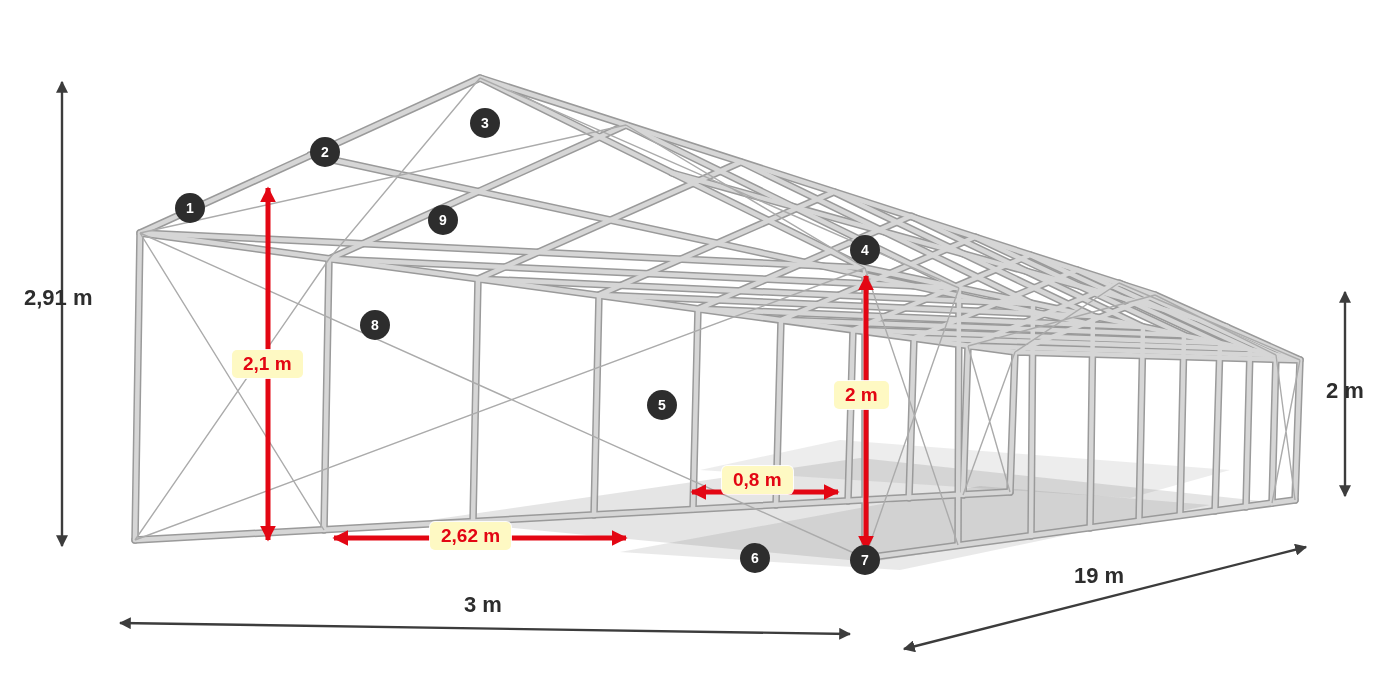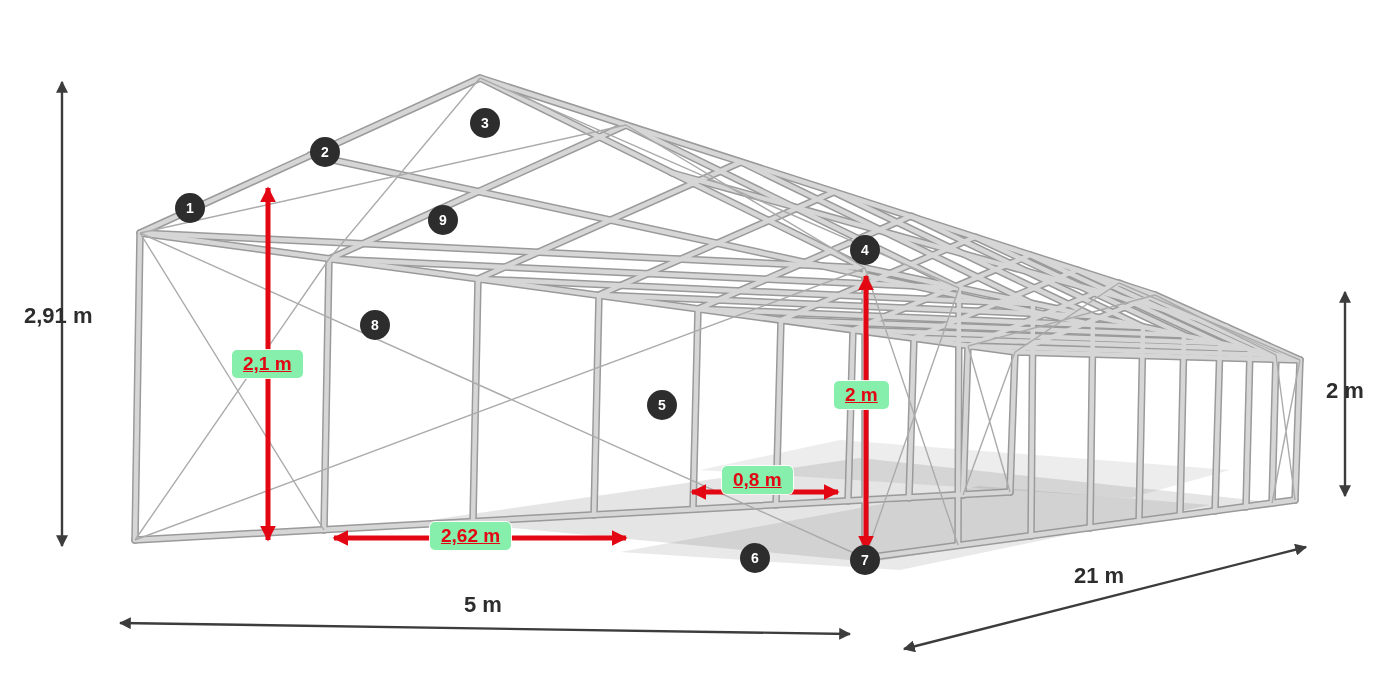--- a/index.html
+++ b/index.html
@@ -24,25 +24,24 @@
     position: absolute;
     font-weight: bold;
     font-size: 22px;
     color: #2d2d2d;
     white-space: nowrap;
     z-index: 5;
   }
   .dim-label.red-pill {
     font-size: 19px;
     color: #e30613;
-    background: #86efac;
+    background: #fef9c3;
     padding: 3px 11px;
     border-radius: 5px;
     box-shadow: 0 0 0 1px rgba(255,255,255,0.9);
-    text-decoration: underline;
   }
   .badge {
     position: absolute;
     width: 30px;
     height: 30px;
     border-radius: 50%;
     background: #2d2d2d;
     color: #ffffff;
     font-weight: bold;
     font-size: 14px;
@@ -101,35 +100,35 @@
     </g>
 
     <g stroke="#e30613" stroke-width="5">
       <line x1="268" y1="188" x2="268" y2="540" marker-start="url(#ar)" marker-end="url(#ar)"></line>
       <line x1="866" y1="276" x2="866" y2="550" marker-start="url(#ar)" marker-end="url(#ar)"></line>
       <line x1="692" y1="492" x2="838" y2="492" marker-start="url(#ar)" marker-end="url(#ar)"></line>
       <line x1="334" y1="538" x2="626" y2="538" marker-start="url(#ar)" marker-end="url(#ar)"></line>
     </g>
   </svg>
 
-  <div class="dim-label" style="left:24px; top:303px;">2,91 m</div>
+  <div class="dim-label" style="left:24px; top:285px;">2,91 m</div>
 
   <div class="dim-label red-pill" style="left:232px; top:350px;">2,1 m</div>
 
   <div class="dim-label red-pill" style="left:834px; top:381px;">2 m</div>
 
   <div class="dim-label" style="left:1326px; top:378px;">2 m</div>
 
   <div class="dim-label red-pill" style="left:722px; top:466px;">0,8 m</div>
 
   <div class="dim-label red-pill" style="left:430px; top:522px;text-align:right;">2,62 m</div>
 
-  <div class="dim-label" style="left:464px; top:592px;">5 m</div>
+  <div class="dim-label" style="left:464px; top:592px;">3 m</div>
 
-  <div class="dim-label" style="left:1074px; top:563px;">21 m</div>
+  <div class="dim-label" style="left:1074px; top:563px;">19 m</div>
 
   <div class="badge" style="left:175px; top:193px;">1</div>
   <div class="badge" style="left:310px; top:137px;">2</div>
   <div class="badge" style="left:470px; top:108px;">3</div>
   <div class="badge" style="left:850px; top:235px;">4</div>
   <div class="badge" style="left:647px; top:390px;">5</div>
   <div class="badge" style="left:740px; top:543px;">6</div>
   <div class="badge" style="left:850px; top:545px;">7</div>
   <div class="badge" style="left:360px; top:310px;">8</div>
   <div class="badge" style="left:428px; top:205px;">9</div>

